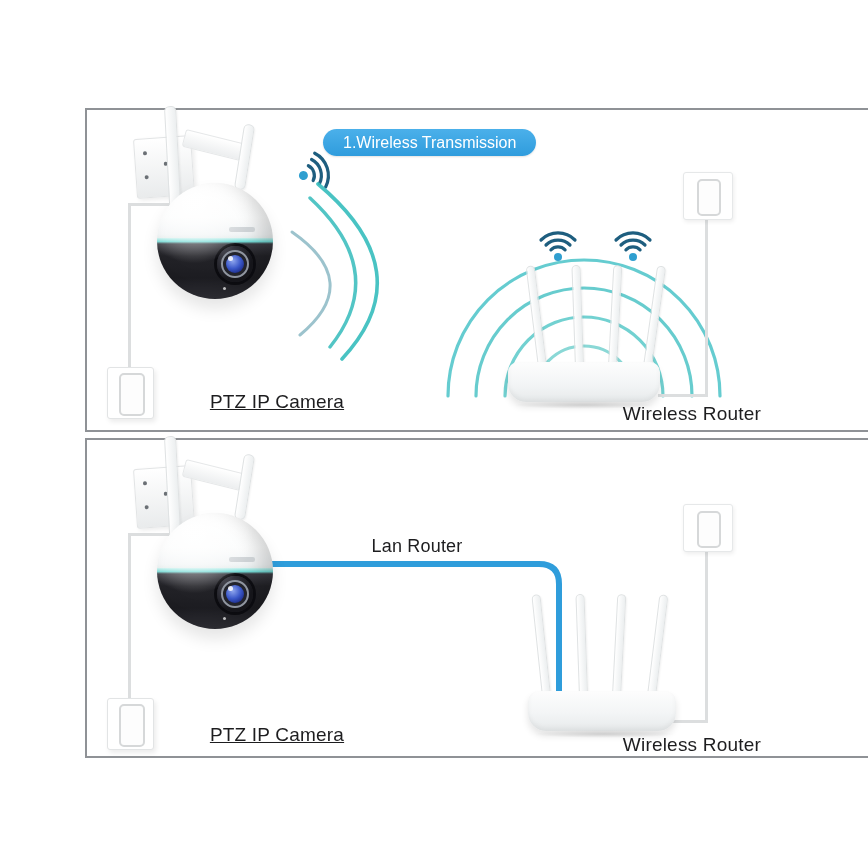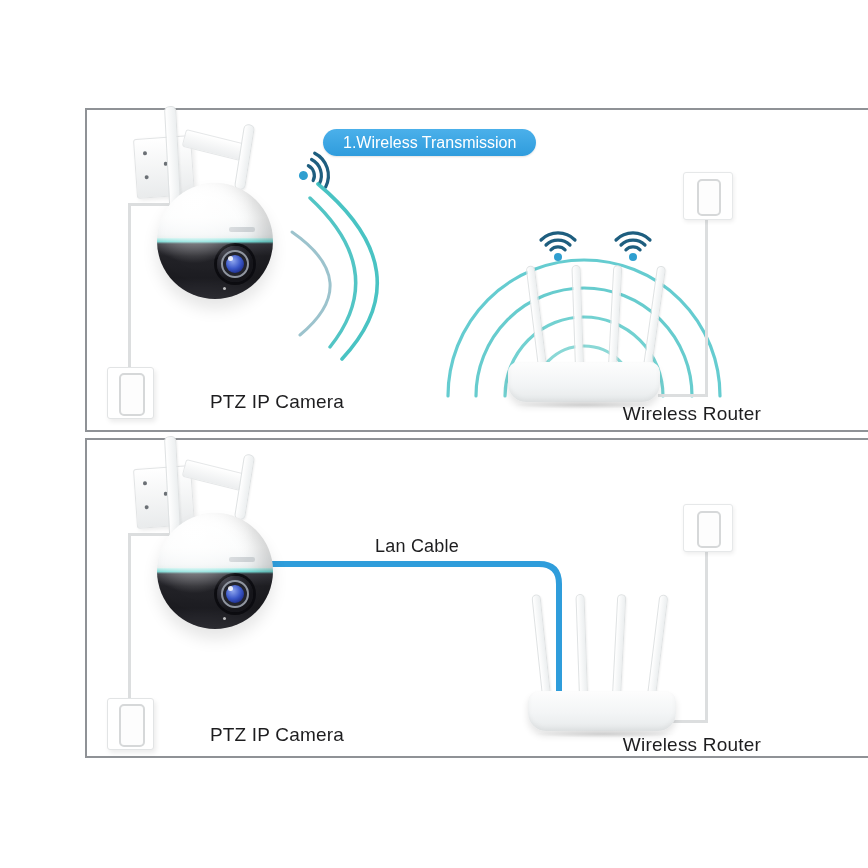--- a/index.html
+++ b/index.html
@@ -70,21 +70,21 @@
   .p2 .router-body{left:441px;top:251px;width:148px;}
   .r-ant{width:7px;height:100px;top:155px;transform-origin:50% 100%;}
   .p1 .a1{left:451px;transform:rotate(-7deg);} .p1 .a2{left:488px;transform:rotate(-2deg);}
   .p1 .a3{left:521px;transform:rotate(3deg);}  .p1 .a4{left:556px;transform:rotate(8deg);}
   .p2 .r-ant{top:154px;}
   .p2 .a1{left:455px;transform:rotate(-6deg);} .p2 .a2{left:492px;transform:rotate(-2deg);}
   .p2 .a3{left:525px;transform:rotate(3deg);}  .p2 .a4{left:560px;transform:rotate(7deg);}
 
   
   .lbl{font-size:19px;letter-spacing:.2px;color:#1d1d1f;}
-  .cam-label{left:100px;top:281px;width:180px;text-align:center;}
+  .cam-label{left:100px;top:281px;width:180px;text-align:center;text-decoration:underline;}
   .p2 .cam-label{top:284px;}
   .router-label{left:532px;top:293px;width:142px;text-align:right;}
   .p2 .router-label{top:294px;}
   .lan-label{left:250px;top:96px;width:160px;text-align:center;font-size:18px;}
 </style>
 </head>
 <body>
 
 <section class="panel p1">
 
@@ -202,16 +202,16 @@
   <div class="plug-cable-h gray-h"></div>
   <div class="plug">
     <div class="plug-slot"></div>
   </div>
   <div class="antenna r-ant a1"></div>
   <div class="antenna r-ant a2"></div>
   <div class="antenna r-ant a3"></div>
   <div class="antenna r-ant a4"></div>
   <div class="router-body"></div>
 
-  <div class="lbl lan-label">Lan Cable</div>
+  <div class="lbl lan-label">Lan Router</div>
   <div class="lbl cam-label">PTZ IP Camera</div>
   <div class="lbl router-label">Wireless Router</div>
 </section>
 
 </body></html>

